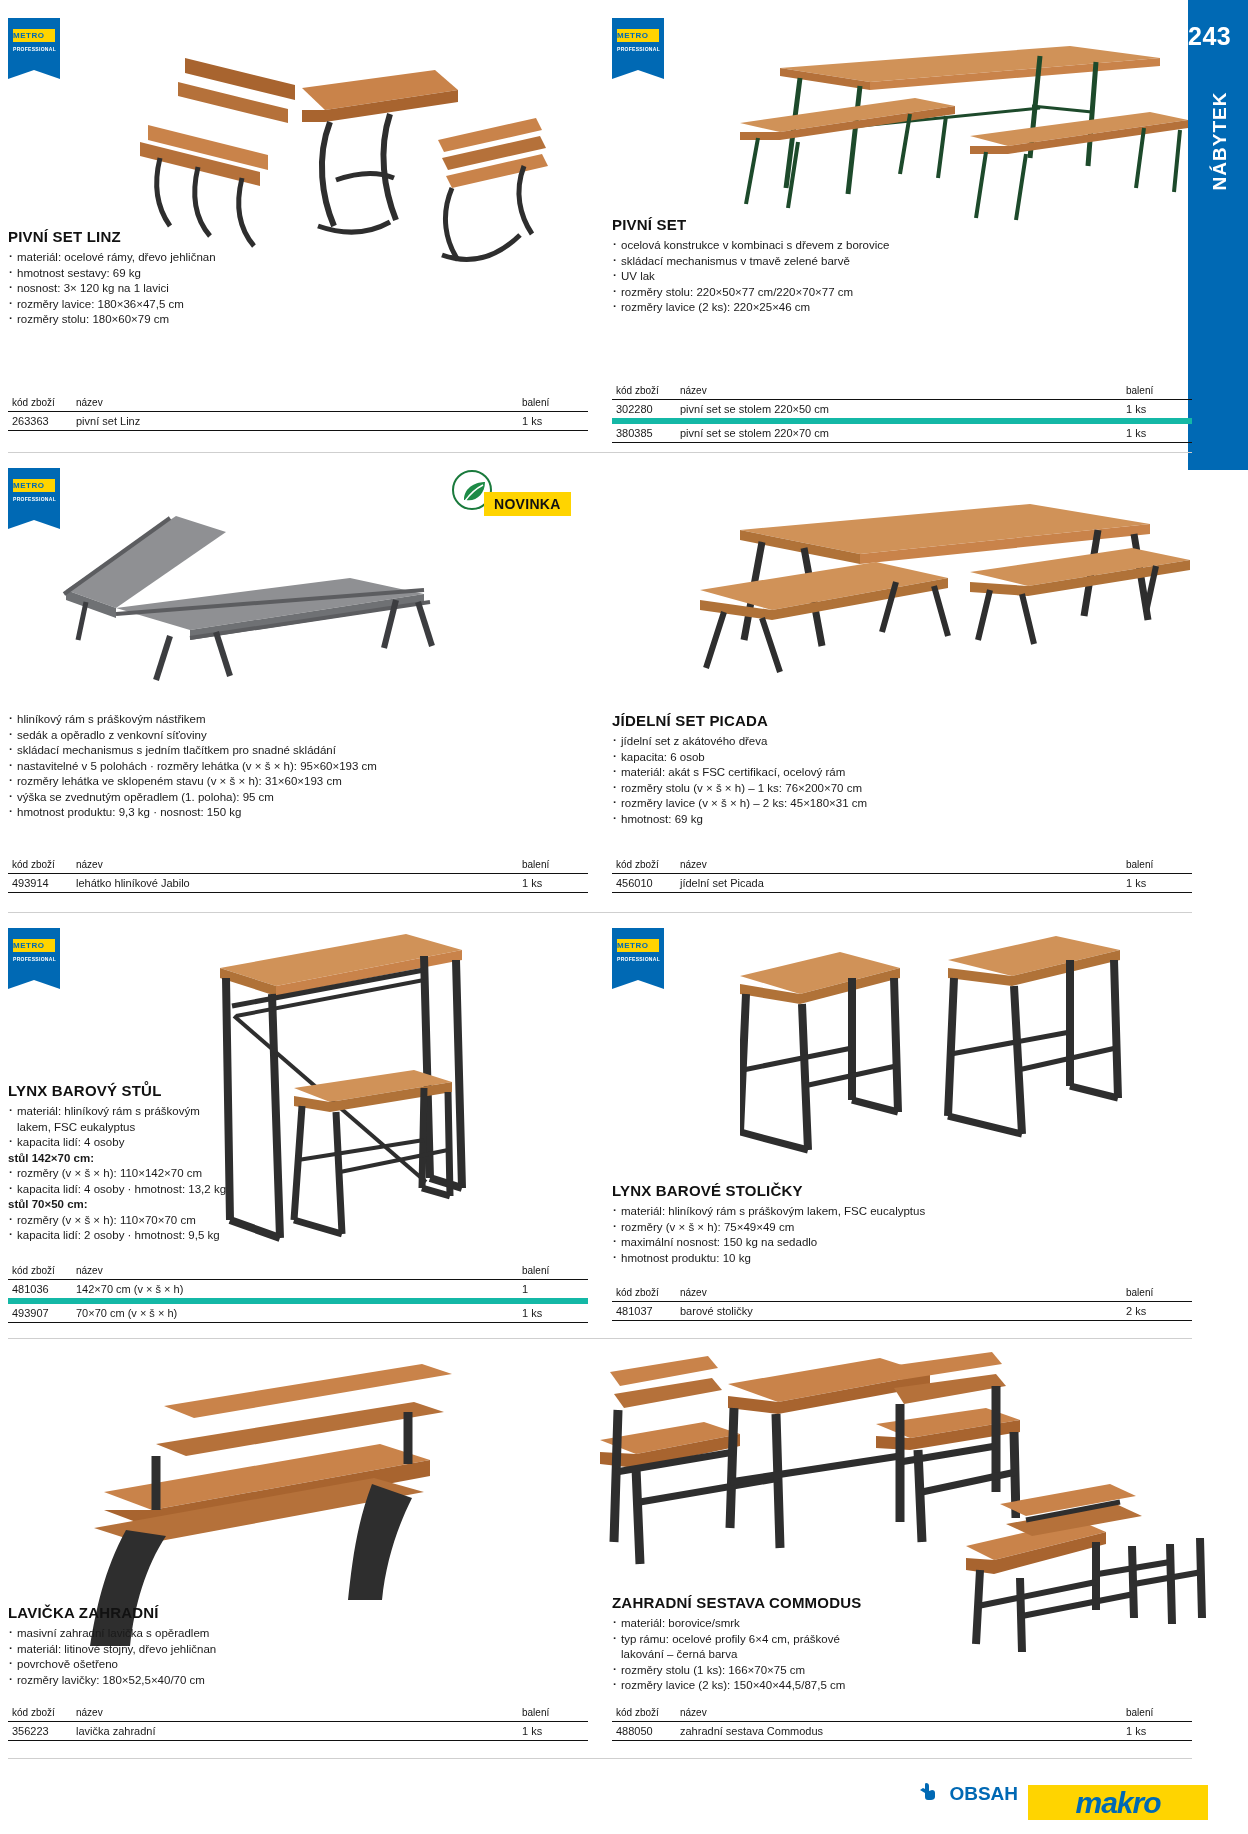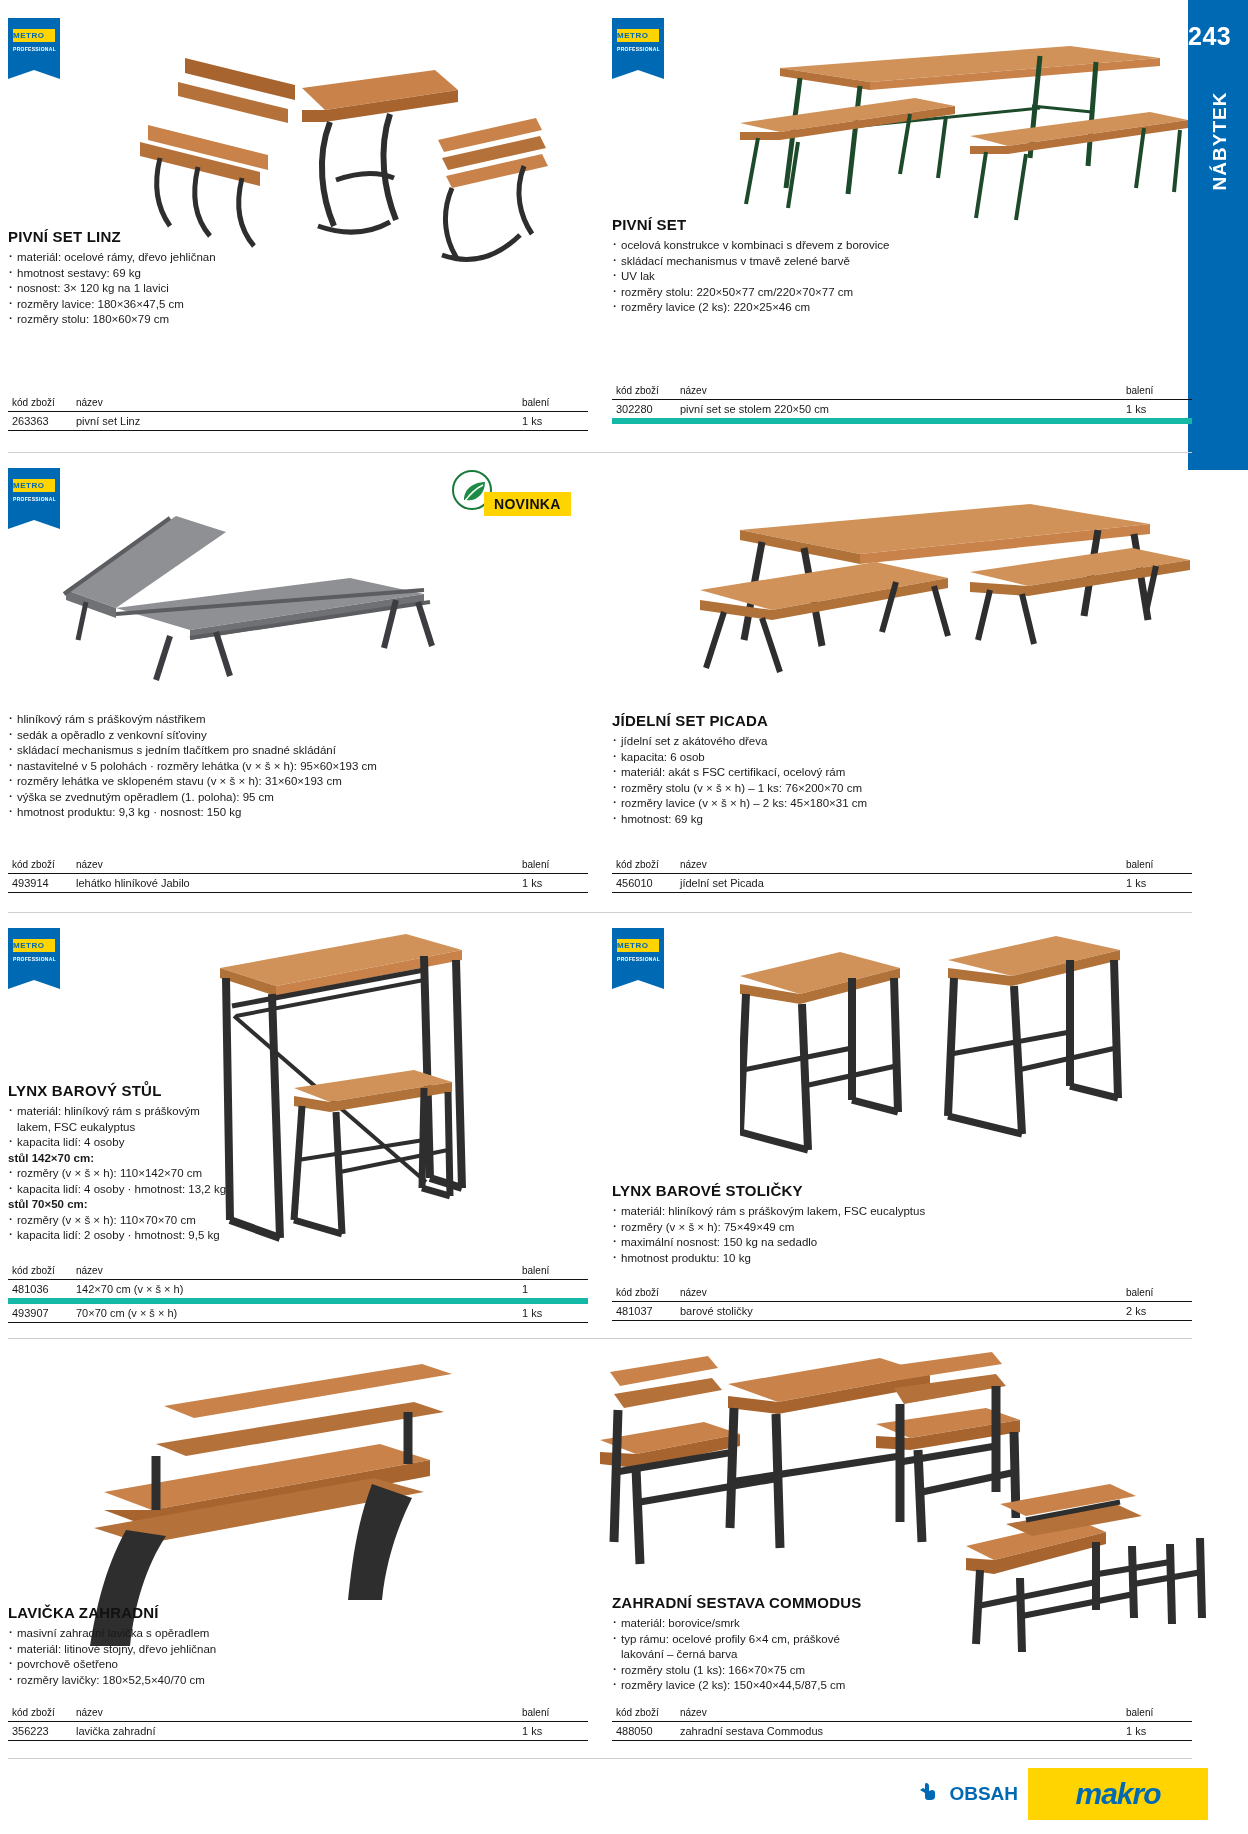--- a/index.html
+++ b/index.html
@@ -102,21 +102,21 @@
   .eco-badge svg { position:absolute; top:6px; left:6px; }
 
   
   .footer-obsah {
     position:absolute; right:230px; bottom:26px;
     font-size:19px; font-weight:bold; color:#0069b4;
     display:flex; align-items:center; gap:8px;
   }
   .makro-logo {
     position:absolute; right:40px; bottom:14px;
-    width:180px; height:52px; background:#ffd400;
+    width:180px; height:35px; background:#ffd400;
     display:flex; align-items:center; justify-content:center;
   }
   .makro-logo span {
     color:#0069b4; font-size:30px; font-weight:bold; font-style:italic;
     letter-spacing:-1px;
   }
   .divider { position:absolute; left:8px; width:1184px; height:1px; background:#cfcfcf; }
 
   
   .illus { position:absolute; }
@@ -246,20 +246,25 @@
       <tr>
         <th class="c-code">kód zboží</th>
         <th class="c-name">název</th>
         <th class="c-pack">balení</th>
       </tr>
     </thead>
     <tbody>
       <tr>
         <td class="c-code">302280</td>
         <td class="c-name">pivní set se stolem 220×50 cm</td>
+        <td class="c-pack">1 ks</td>
+      </tr>
+      <tr class="last">
+        <td class="c-code">380385</td>
+        <td class="c-name">pivní set se stolem 220×70 cm</td>
         <td class="c-pack">1 ks</td>
       </tr>
     </tbody>
   </table>
 </div>
 
 <div class="divider" style="top:452px;"></div>
 
 <div class="col-left" style="top:468px;">
   <div class="metro-badge">

